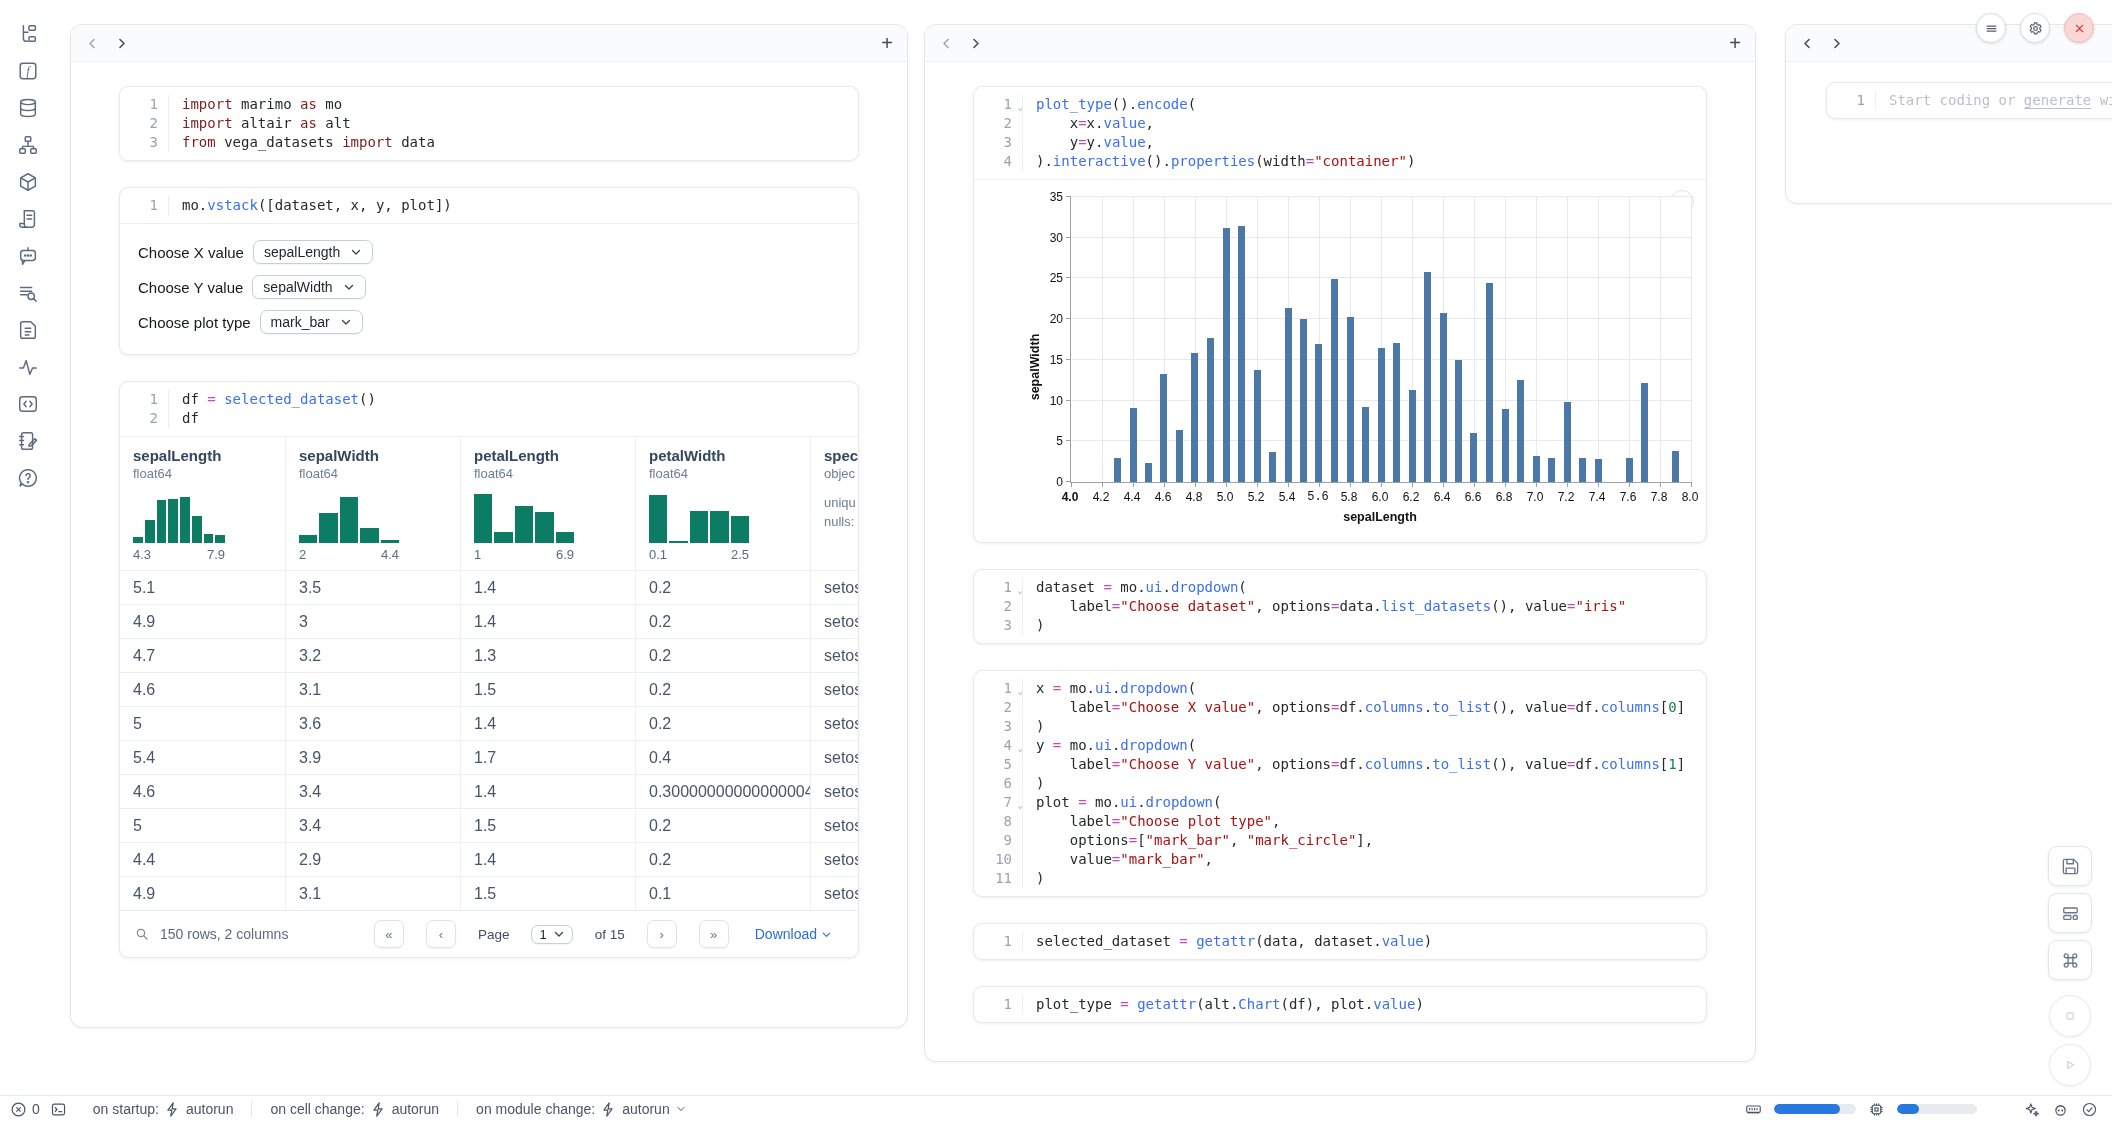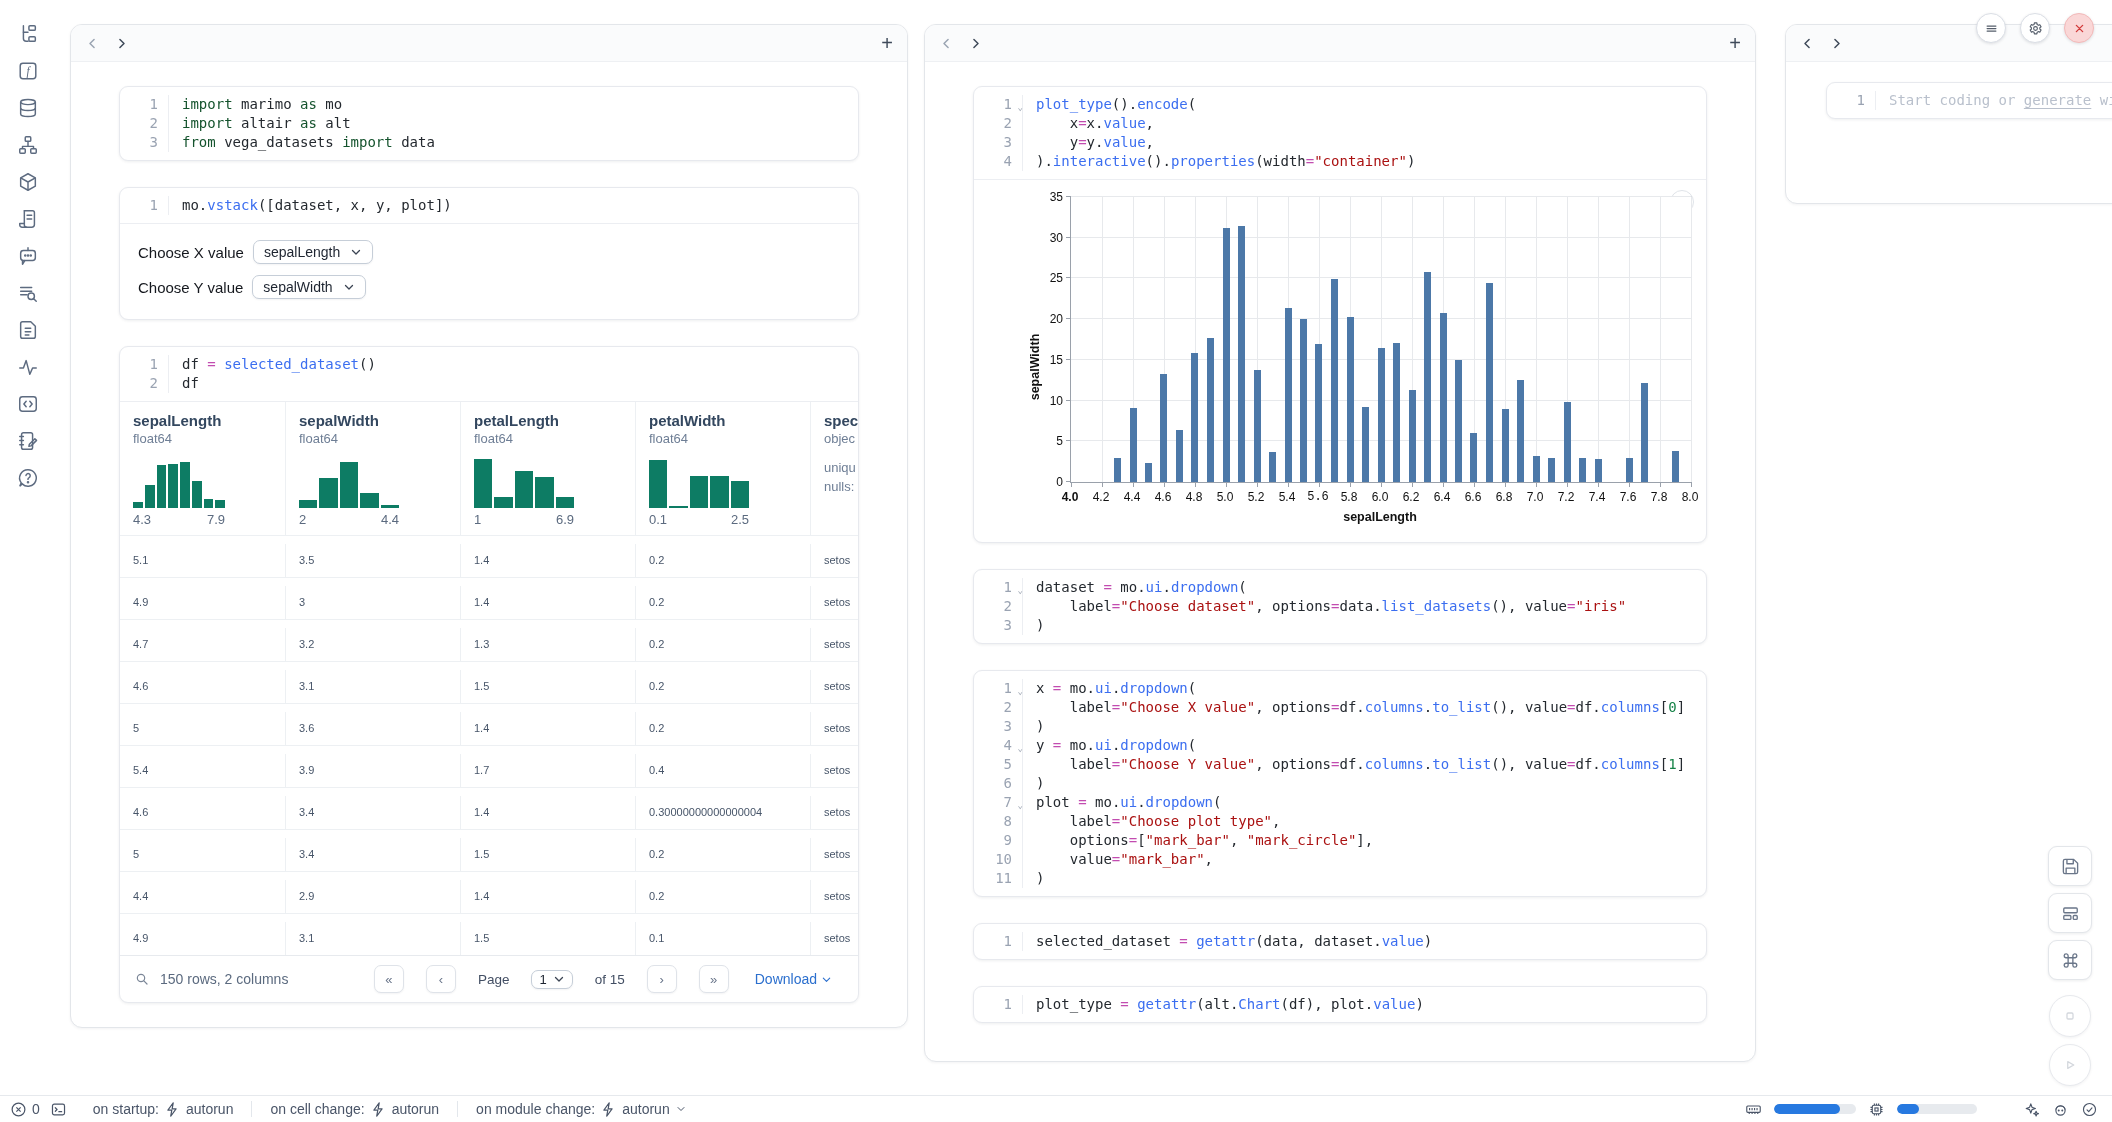--- a/index.html
+++ b/index.html
@@ -26,21 +26,21 @@
   .panel-right .panel-body{padding:20px 0 0 40px;}
   
   .cell-card{background:#fff;border:1px solid #e7e9ee;border-radius:9px;box-shadow:0 1px 3px rgba(16,24,40,.07);
              margin-bottom:26px;overflow:hidden;}
   .code-block{padding:8px 0;cursor:text;}
   .cl{display:flex;font-family:"DejaVu Sans Mono",monospace;font-size:14px;line-height:19px;}
   .gut{width:38px;flex:none;text-align:right;padding-right:10px;color:#9aa3b2;position:relative;
        border-right:1px solid #eceef2;user-select:none;}
   .fold{position:absolute;right:-1px;top:3px;font-size:9px;color:#98a1af;cursor:pointer;}
   .ct{padding-left:13px;white-space:pre;color:#24292f;}
-  .tk-kw{color:#14532d;text-align:center;} .tk-op{color:#c24cb0;} .tk-fn{color:#3b6ef0;}
+  .tk-kw{color:#7f1d1d;text-align:center;} .tk-op{color:#c24cb0;} .tk-fn{color:#3b6ef0;}
   .tk-str{color:#aa1111;} .tk-num{color:#158247;}
   
   .out{border-top:1px solid #eceef2;}
   .out-controls{padding:16px 18px 20px;display:flex;flex-direction:column;gap:11px;}
   .ctrl-row{display:flex;align-items:center;gap:9px;font-size:15px;color:#15181e;}
   .sel{display:inline-flex;align-items:center;justify-content:space-between;gap:10px;border:1px solid #c6ced8;
        border-radius:7px;padding:3px 10px;font-size:14px;color:#1d2430;background:#fff;cursor:pointer;
        box-shadow:0 1px 2px rgba(16,24,40,.05);}
   .sel svg{width:12px;height:12px;flex:none;}
   
@@ -48,22 +48,22 @@
   .t-hrow,.t-row{display:flex;}
   .t-hcell{flex:none;padding:10px 0 8px 13px;box-sizing:border-box;}
   .t-hcell+.t-hcell,.t-cell+.t-cell{border-left:1px solid #edf0f3;}
   .t-name{font-weight:bold;font-size:15px;color:#33475f;}
   .t-type{font-size:13px;color:#6e7e95;margin-top:2px;}
   .hist{display:flex;align-items:flex-end;gap:2px;height:52px;margin-top:10px;}
   .hist div{background:#0d7c64;}
   .hrange{display:flex;justify-content:space-between;font-size:13px;color:#5b6a7f;margin-top:4px;}
   .hmeta{margin-top:12px;font-size:13px;color:#6e7e95;line-height:19px;}
   .t-row{border-top:1px solid #edf0f3;}
-  .t-cell{flex:none;box-sizing:border-box;padding:0 0 0 13px;height:33px;line-height:33px;font-size:11px;
-          color:#475569;overflow:hidden;white-space:nowrap;margin-top:8px;}
+  .t-cell{flex:none;box-sizing:border-box;padding:0 0 0 13px;height:33px;line-height:33px;font-size:16px;
+          color:#475569;overflow:hidden;white-space:nowrap;}
   .t-foot{border-top:1px solid #e7eaee;height:46px;display:flex;align-items:center;padding:0 14px;gap:10px;}
   .t-sum{font-size:14px;color:#5b6a7f;}
   .pg-btn{width:30px;height:28px;border:1px solid #dfe3e9;border-radius:7px;background:#fff;color:#69758a;
           font-size:13px;display:flex;align-items:center;justify-content:center;cursor:pointer;
           box-shadow:0 1px 2px rgba(16,24,40,.05);}
   .pg-txt{font-size:13.5px;color:#424e63;}
   .dl{font-size:14px;color:#2b6fce;display:flex;align-items:center;gap:4px;cursor:pointer;margin-left:4px;}
   
   .chart-out{position:relative;padding:16px 40px 18px 20px;}
   .opts-btn{position:absolute;top:10px;right:12px;width:24px;height:24px;border-radius:50%;border:1px solid #e0e4e9;
@@ -253,20 +253,29 @@
                 <span>sepalLength</span>
                 <svg viewBox="0 0 24 24" fill="none" stroke="#3b4453" stroke-width="2.6" stroke-linecap="round" stroke-linejoin="round">
                   <path d="M5 9l7 7 7-7"></path>
                 </svg>
               </span>
             </div>
             <div class="ctrl-row">
               <span>Choose Y value</span>
               <span class="sel">
                 <span>sepalWidth</span>
+                <svg viewBox="0 0 24 24" fill="none" stroke="#3b4453" stroke-width="2.6" stroke-linecap="round" stroke-linejoin="round">
+                  <path d="M5 9l7 7 7-7"></path>
+                </svg>
+              </span>
+            </div>
+            <div class="ctrl-row">
+              <span>Choose plot type</span>
+              <span class="sel">
+                <span>mark_bar</span>
                 <svg viewBox="0 0 24 24" fill="none" stroke="#3b4453" stroke-width="2.6" stroke-linecap="round" stroke-linejoin="round">
                   <path d="M5 9l7 7 7-7"></path>
                 </svg>
               </span>
             </div>
           </div>
         </div>
         <div class="cell-card">
           <div class="code-block">
             <div class="cl">

